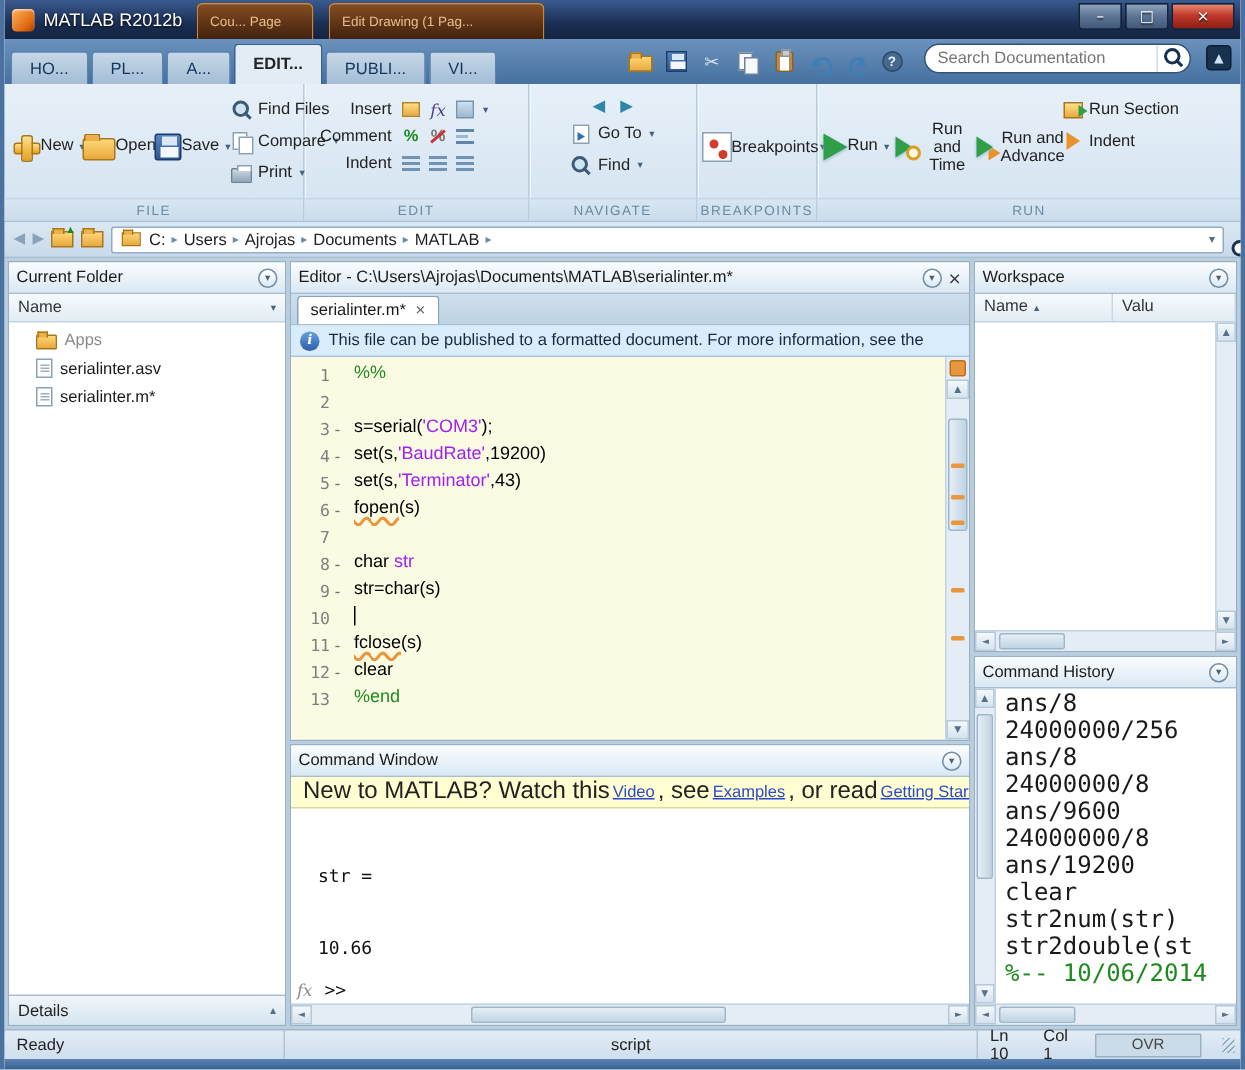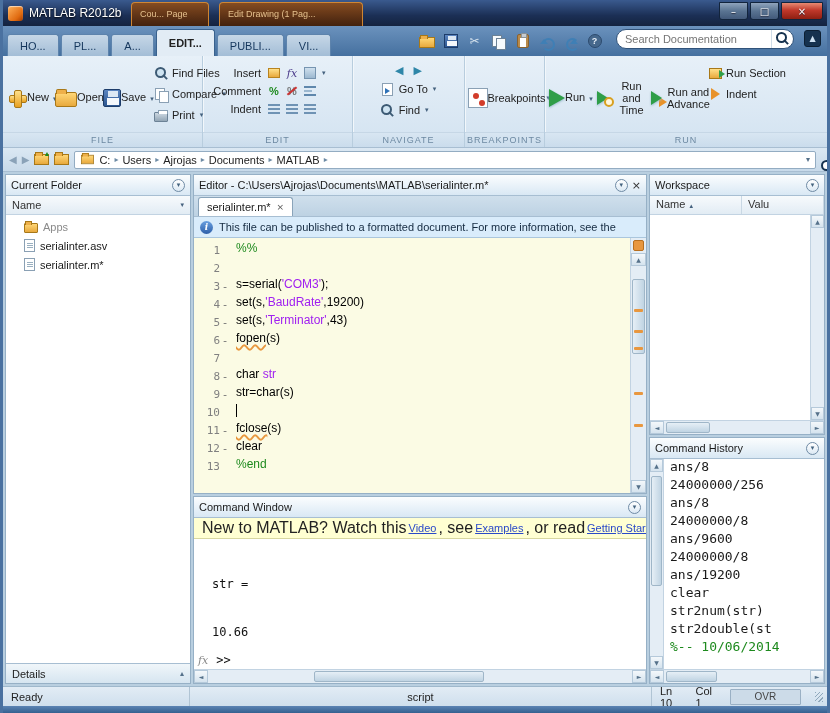--- a/index.html
+++ b/index.html
@@ -202,21 +202,21 @@
   .wsempty{flex:1;}
   .vscroll{flex:0 0 14px;display:flex;flex-direction:column;background:#e4edf5;border-left:1px solid #c2d3e2;}
   .vscroll.left{border-left:none;border-right:1px solid #c2d3e2;}
   .vtrack{flex:1;position:relative;}
   .vthumb{position:absolute;top:2%;height:60%;left:1px;right:1px;background:linear-gradient(90deg,#e6eff6,#c0d4e3);border:1px solid #9fb6c8;border-radius:2px;}
 
   
   .cmdhist{flex:1;}
   .chbody{flex:1;display:flex;min-height:0;}
   .histlist{flex:1;overflow:hidden;padding:0 0 0 6px;}
-  .hline{height:18px;font-family:"DejaVu Sans Mono",monospace;font-size:13px;color:#1a1a1a;white-space:nowrap;overflow:hidden;}
+  .hline{height:18px;font-family:"DejaVu Sans Mono",monospace;font-size:16px;color:#1a1a1a;white-space:nowrap;overflow:hidden;}
   .hline.stamp{color:#1e8a1e;}
 
   
   .statusbar{height:20px;flex:0 0 auto;background:linear-gradient(#e2ecf5,#cfdfed);border-top:1px solid #9fb8cc;display:flex;align-items:center;font-size:11px;color:#222;}
   .sb-left{flex:0 0 186px;padding-left:8px;}
   .sb-mid{flex:1;display:flex;justify-content:center;border-left:1px solid #b0c4d4;align-self:stretch;align-items:center;}
   .sb-right{flex:0 0 176px;display:flex;align-items:center;gap:14px;padding:0 4px 0 8px;border-left:1px solid #b0c4d4;align-self:stretch;}
   .ovr{margin-left:auto;border:1px solid #9ab0c4;background:#ccdbe8;color:#444;padding:0 24px;font-size:10px;line-height:14px;border-radius:1px;}
   .grip{width:10px;height:10px;background:repeating-linear-gradient(135deg,#8fa8bc 0 1px,transparent 1px 3px);}
   .bottomframe{height:7px;flex:0 0 auto;background:linear-gradient(#5b84b4,#35608f);}

